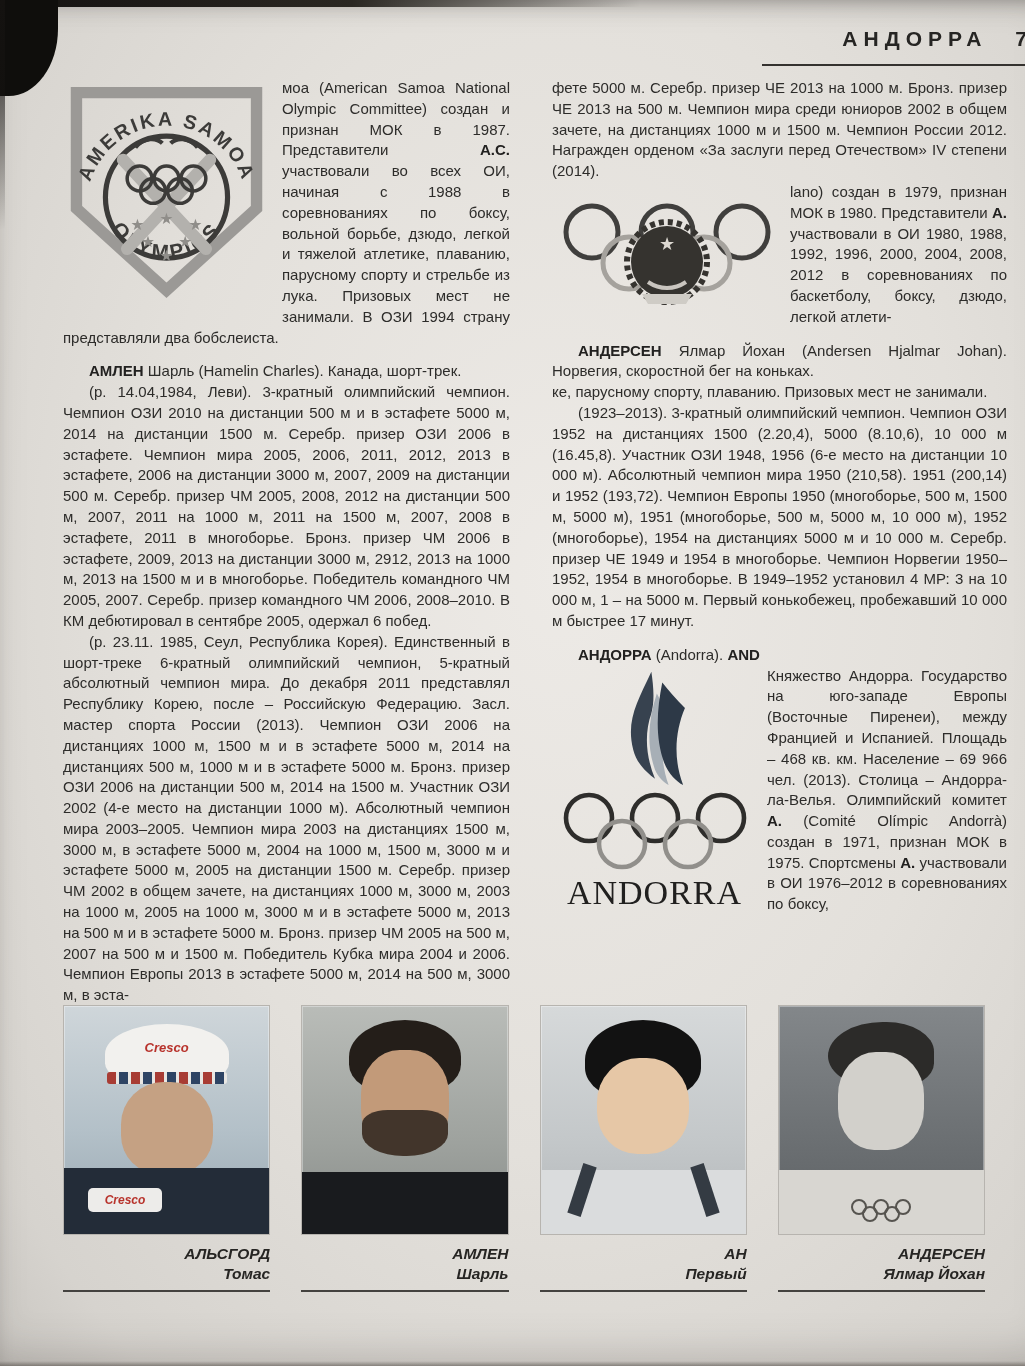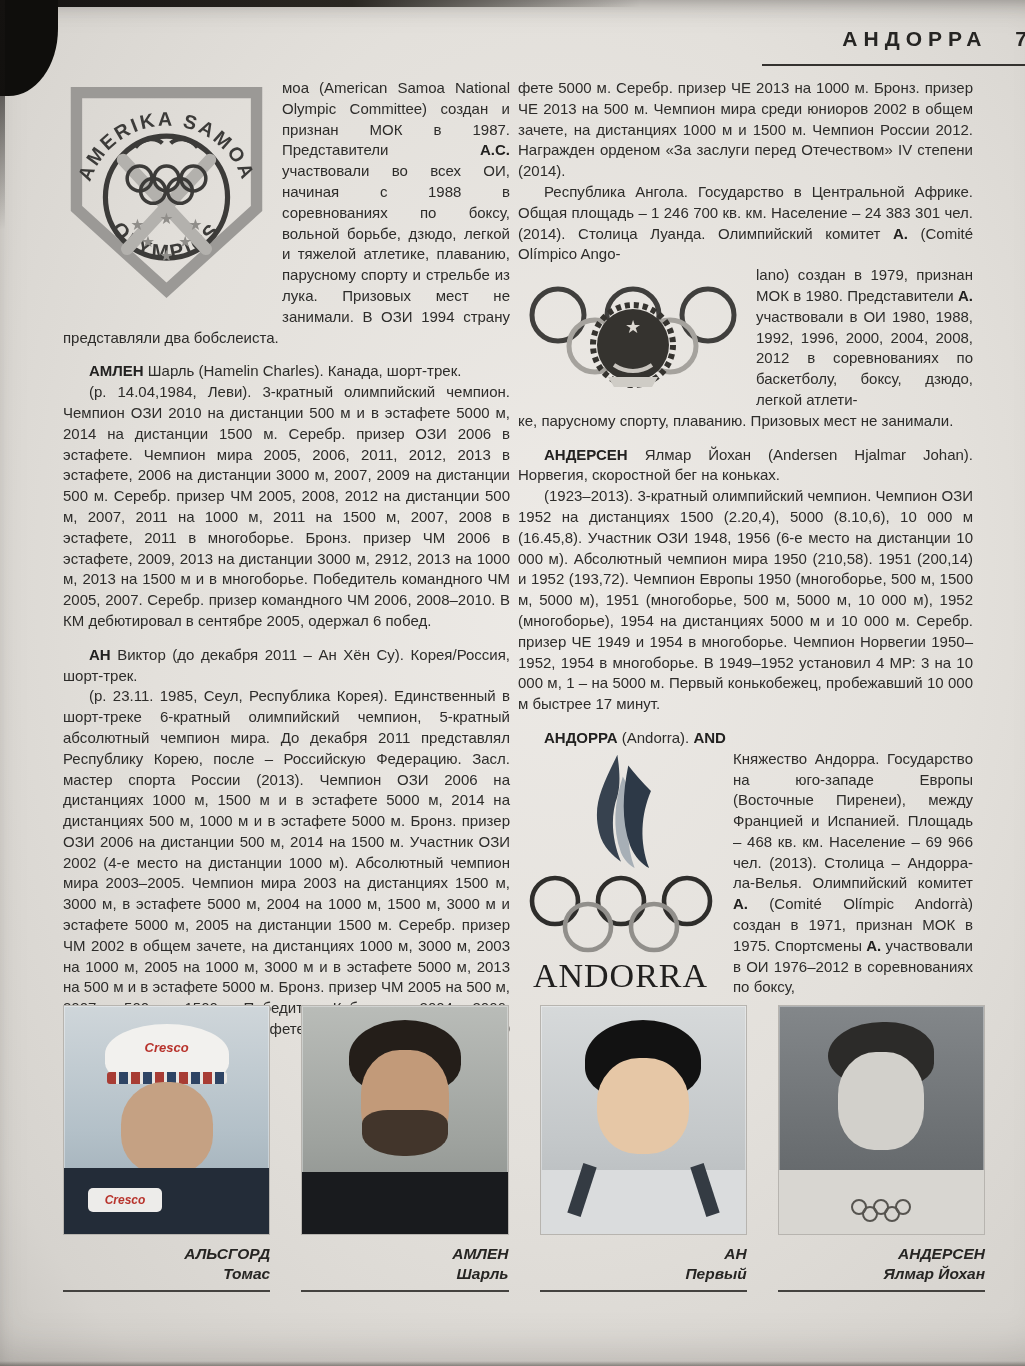--- a/index.html
+++ b/index.html
@@ -15,21 +15,21 @@
   .edge-corner{position:absolute;top:0;left:0;width:58px;height:96px;background:#0f0e0c;border-bottom-right-radius:85% 70%;}
   .edge-left{position:absolute;top:0;left:0;width:5px;height:230px;background:linear-gradient(180deg,#141210,rgba(20,18,16,0));}
   .edge-bottom{position:absolute;bottom:0;left:0;width:100%;height:5px;background:linear-gradient(0deg,rgba(60,54,48,.45),rgba(60,54,48,0));}
 
   .hdr{position:absolute;top:27px;right:40px;display:flex;gap:28px;align-items:baseline;
        font-weight:bold;font-size:21px;letter-spacing:6px;color:#262523;}
   .hdr-rule{position:absolute;top:64px;left:762px;right:26px;height:2px;background:#34322f;}
 
   .col{position:absolute;top:78px;}
   .col-left{left:63px;width:447px;}
-  .col-right{left:518px;width:455px;}
+  .col-right{left:552px;width:455px;}
 
   .para{margin:0;font-size:15px;line-height:20.8px;text-align:justify;color:#2d2c2a;}
   .indent{text-indent:26px;}
   .mt{margin-top:13px;}
   .para b{color:#222120;}
 
   .wrapblock::after{content:"";display:block;clear:both;}
 
   
   .samoa-block{margin-bottom:13px;}
@@ -132,51 +132,49 @@
             <text x="100" y="172">★</text>
           </g>
         </svg>
       </div>
       <p class="para">моа (American Samoa National Olympic Committee) создан и признан МОК в 1987. Представители <b>А.С.</b> участвовали во всех ОИ, начиная с 1988 в соревнованиях по боксу, вольной борьбе, дзюдо, легкой и тяжелой атлетике, плаванию, парусному спорту и стрельбе из лука. Призовых мест не занимали. В ОЗИ 1994 страну представляли два бобслеиста.</p>
     </div>
 
     <p class="para indent mt"><b>АМЛЕН</b> Шарль (Hamelin Charles). Канада, шорт-трек.</p>
     <p class="para indent">(р. 14.04,1984, Леви). 3-кратный олимпийский чемпион. Чемпион ОЗИ 2010 на дистанции 500 м и в эстафете 5000 м, 2014 на дистанции 1500 м. Серебр. призер ОЗИ 2006 в эстафете. Чемпион мира 2005, 2006, 2011, 2012, 2013 в эстафете, 2006 на дистанции 3000 м, 2007, 2009 на дистанции 500 м. Серебр. призер ЧМ 2005, 2008, 2012 на дистанции 500 м, 2007, 2011 на 1000 м, 2011 на 1500 м, 2007, 2008 в эстафете, 2011 в многоборье. Бронз. призер ЧМ 2006 в эстафете, 2009, 2013 на дистанции 3000 м, 2912, 2013 на 1000 м, 2013 на 1500 м и в многоборье. Победитель командного ЧМ 2005, 2007. Серебр. призер командного ЧМ 2006, 2008–2010. В КМ дебютировал в сентябре 2005, одержал 6 побед.</p>
 
-    <p class="para indent mt"><b>АН</b> Виктор (до декабря 2011 – Ан Хён Су). Корея/Россия, шорт-трек.</p>
     <p class="para indent">(р. 23.11. 1985, Сеул, Республика Корея). Единственный в шорт-треке 6-кратный олимпийский чемпион, 5-кратный абсолютный чемпион мира. До декабря 2011 представлял Республику Корею, после – Российскую Федерацию. Засл. мастер спорта России (2013). Чемпион ОЗИ 2006 на дистанциях 1000 м, 1500 м и в эстафете 5000 м, 2014 на дистанциях 500 м, 1000 м и в эстафете 5000 м. Бронз. призер ОЗИ 2006 на дистанции 500 м, 2014 на 1500 м. Участник ОЗИ 2002 (4-е место на дистанции 1000 м). Абсолютный чемпион мира 2003–2005. Чемпион мира 2003 на дистанциях 1500 м, 3000 м, в эстафете 5000 м, 2004 на 1000 м, 1500 м, 3000 м и эстафете 5000 м, 2005 на дистанции 1500 м. Серебр. призер ЧМ 2002 в общем зачете, на дистанциях 1000 м, 3000 м, 2003 на 1000 м, 2005 на 1000 м, 3000 м и в эстафете 5000 м, 2013 на 500 м и в эстафете 5000 м. Бронз. призер ЧМ 2005 на 500 м, 2007 на 500 м и 1500 м. Победитель Кубка мира 2004 и 2006. Чемпион Европы 2013 в эстафете 5000 м, 2014 на 500 м, 3000 м, в эста-</p>
   </div>
 
   <div class="col col-right">
 
     <p class="para">фете 5000 м. Серебр. призер ЧЕ 2013 на 1000 м. Бронз. призер ЧЕ 2013 на 500 м. Чемпион мира среди юниоров 2002 в общем зачете, на дистанциях 1000 м и 1500 м. Чемпион России 2012. Награжден орденом «За заслуги перед Отечеством» IV степени (2014).</p>
 
-    <p class="para indent">Республика Ангола. Государство в Центральной Африке. Общая площадь – 1 246 700 кв. км. Население – 24 383 301 чел. (2014). Столица Луанда. Олимпийский комитет <b>А.</b> (Comité Olímpico Ango-</p>
     <div class="wrapblock">
       <div class="angola-logo">
         <svg width="230" height="134" viewBox="0 0 230 134">
           <g fill="none" stroke-width="5">
             <circle cx="40" cy="46" r="26" stroke="#403f3d"></circle>
             <circle cx="115" cy="46" r="26" stroke="#403f3d"></circle>
             <circle cx="190" cy="46" r="26" stroke="#403f3d"></circle>
             <circle cx="77" cy="77" r="26" stroke="#a5a29d"></circle>
             <circle cx="152" cy="77" r="26" stroke="#a5a29d"></circle>
           </g>
           <circle cx="115" cy="76" r="40" fill="none" stroke="#35332f" stroke-width="6" stroke-dasharray="5 4"></circle>
           <circle cx="115" cy="76" r="36" fill="#35332f"></circle>
           <text x="115" y="64" font-size="18" text-anchor="middle" fill="#ddd9d2">★</text>
           <path d="M96,96 C108,104 122,104 134,96" stroke="#c9c5bf" stroke-width="4" fill="none"></path>
           <path d="M90,108 L140,108 L134,118 L96,118 Z" fill="#cfccc6"></path>
         </svg>
       </div>
       <p class="para">lano) создан в 1979, признан МОК в 1980. Представители <b>А.</b> участвовали в ОИ 1980, 1988, 1992, 1996, 2000, 2004, 2008, 2012 в соревнованиях по баскетболу, боксу, дзюдо, легкой атлети-</p>
     </div>
+    <p class="para indent mt"><b>АНДЕРСЕН</b> Ялмар Йохан (Andersen Hjalmar Johan). Норвегия, скоростной бег на коньках.</p>
+
     <p class="para">ке, парусному спорту, плаванию. Призовых мест не занимали.</p>
-
-    <p class="para indent mt"><b>АНДЕРСЕН</b> Ялмар Йохан (Andersen Hjalmar Johan). Норвегия, скоростной бег на коньках.</p>
     <p class="para indent">(1923–2013). 3-кратный олимпийский чемпион. Чемпион ОЗИ 1952 на дистанциях 1500 (2.20,4), 5000 (8.10,6), 10 000 м (16.45,8). Участник ОЗИ 1948, 1956 (6-е место на дистанции 10 000 м). Абсолютный чемпион мира 1950 (210,58). 1951 (200,14) и 1952 (193,72). Чемпион Европы 1950 (многоборье, 500 м, 1500 м, 5000 м), 1951 (многоборье, 500 м, 5000 м, 10 000 м), 1952 (многоборье), 1954 на дистанциях 5000 м и 10 000 м. Серебр. призер ЧЕ 1949 и 1954 в многоборье. Чемпион Норвегии 1950–1952, 1954 в многоборье. В 1949–1952 установил 4 МР: 3 на 10 000 м, 1 – на 5000 м. Первый конькобежец, пробежавший 10 000 м быстрее 17 минут.</p>
 
     <p class="para indent mt"><b>АНДОРРА</b> (Andorra). <b>AND</b></p>
     <div class="wrapblock">
       <div class="andorra-logo">
         <svg width="110" height="118" viewBox="0 0 120 130">
           <path d="M56,4 C40,38 28,58 36,90 C40,106 52,116 60,122 C50,98 48,72 56,50 C60,36 58,18 56,4 Z" fill="#37424f"></path>
           <path d="M62,28 C53,56 50,84 60,112 C64,121 70,126 75,129 C66,104 66,76 72,54 C70,44 66,35 62,28 Z" fill="#a7afb6"></path>
           <path d="M68,16 C62,46 60,76 70,104 C75,117 84,125 91,129 C80,100 82,70 93,44 C84,35 75,25 68,16 Z" fill="#2d3947"></path>
         </svg>

